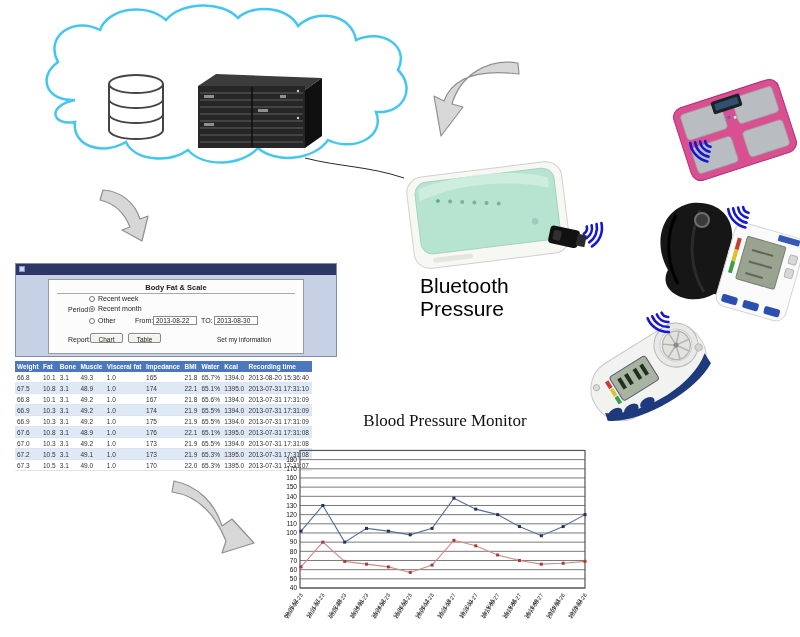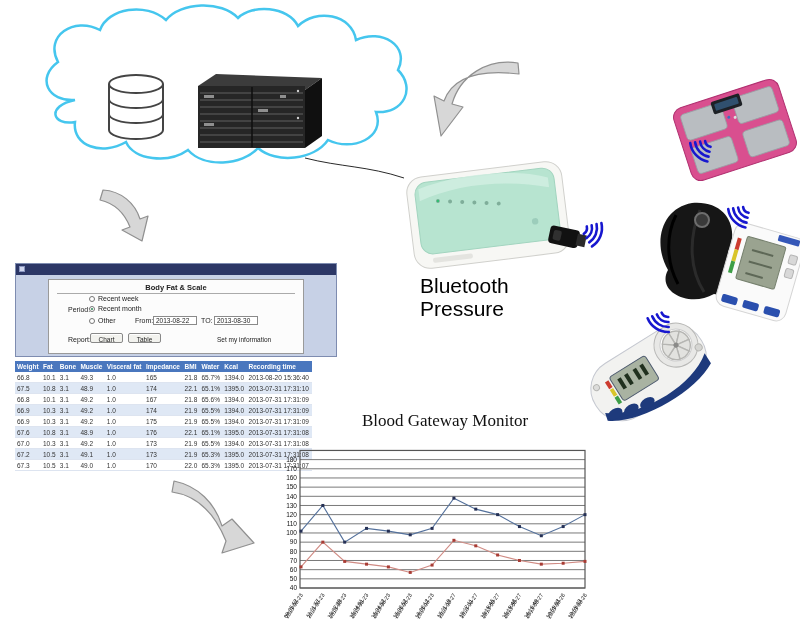--- a/index.html
+++ b/index.html
@@ -363,21 +363,21 @@
           <td>170</td>
           <td>22.0</td>
           <td>65.3%</td>
           <td>1395.0</td>
           <td>2013-07-31 17:31:07</td>
         </tr>
       </tbody>
   </table>
 
   <div class="gwlabel">Bluetooth Pressure</div>
-  <div class="charttitle">Blood Gateway Monitor</div>
+  <div class="charttitle">Blood Pressure Monitor</div>
 
   <svg id="bp" width="346" height="200" viewBox="0 0 346 200" style="left:260px;top:437px;">
       <line x1="40" x2="325" y1="151" y2="151" stroke="#7a7a7a" stroke-width="1"></line>
       <text x="37" y="153.3" text-anchor="end" font-size="6.5" fill="#111" font-family="&quot;Liberation Sans&quot;,sans-serif">40</text>
       <line x1="40" x2="325" y1="141.83" y2="141.83" stroke="#7a7a7a" stroke-width="1"></line>
       <text x="37" y="144.13000000000002" text-anchor="end" font-size="6.5" fill="#111" font-family="&quot;Liberation Sans&quot;,sans-serif">50</text>
       <line x1="40" x2="325" y1="132.66" y2="132.66" stroke="#7a7a7a" stroke-width="1"></line>
       <text x="37" y="134.96" text-anchor="end" font-size="6.5" fill="#111" font-family="&quot;Liberation Sans&quot;,sans-serif">60</text>
       <line x1="40" x2="325" y1="123.49" y2="123.49" stroke="#7a7a7a" stroke-width="1"></line>
       <text x="37" y="125.78999999999999" text-anchor="end" font-size="6.5" fill="#111" font-family="&quot;Liberation Sans&quot;,sans-serif">70</text>

